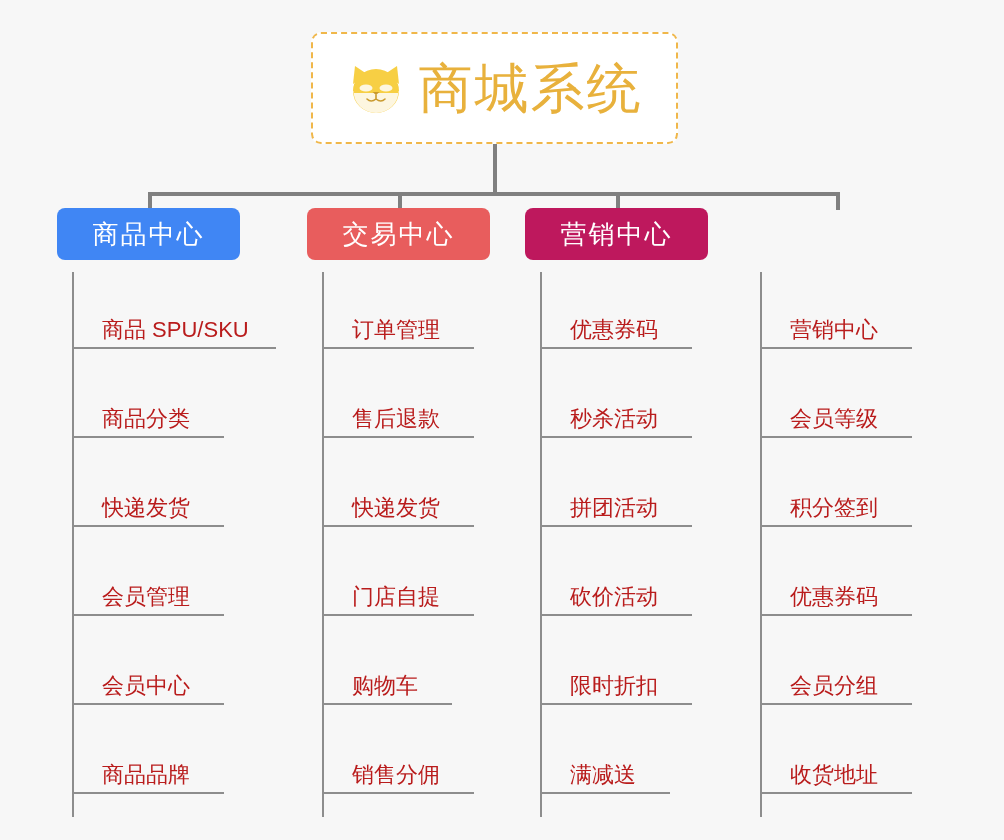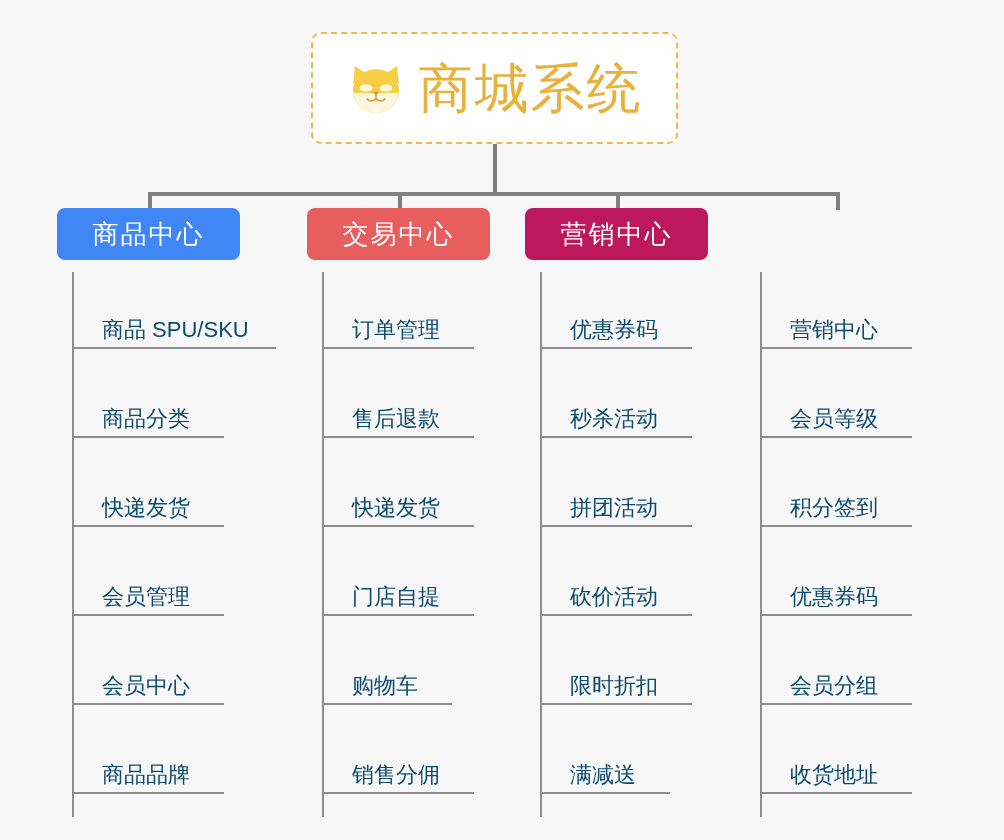--- a/index.html
+++ b/index.html
@@ -84,21 +84,21 @@
 
   .item {
     position: absolute;
     height: 89px;
   }
   .item-label {
     position: absolute;
     left: 30px;
     bottom: 8px;
     font-size: 22px;
-    color: #0c4a6e;
+    color: #b91c1c;
     white-space: nowrap;
     line-height: 1;
   }
   .item-rule {
     position: absolute;
     left: 0;
     bottom: 0;
     height: 2px;
     background: #8d8d8d;
   }

